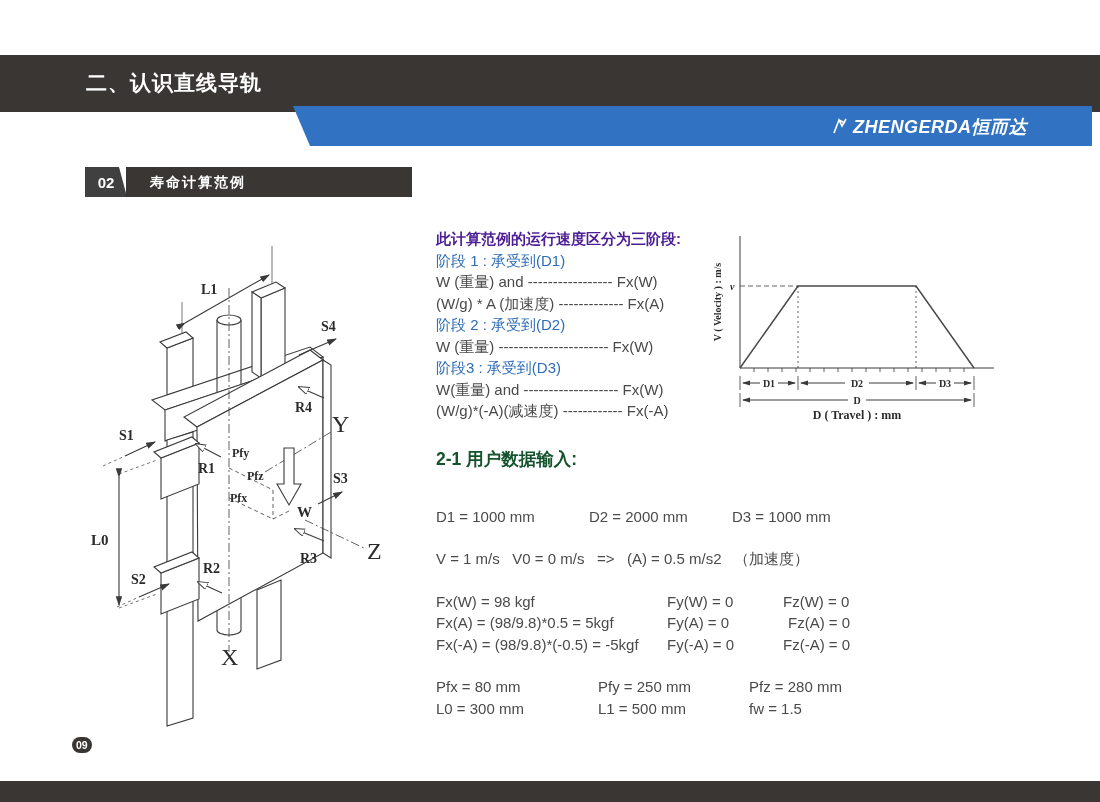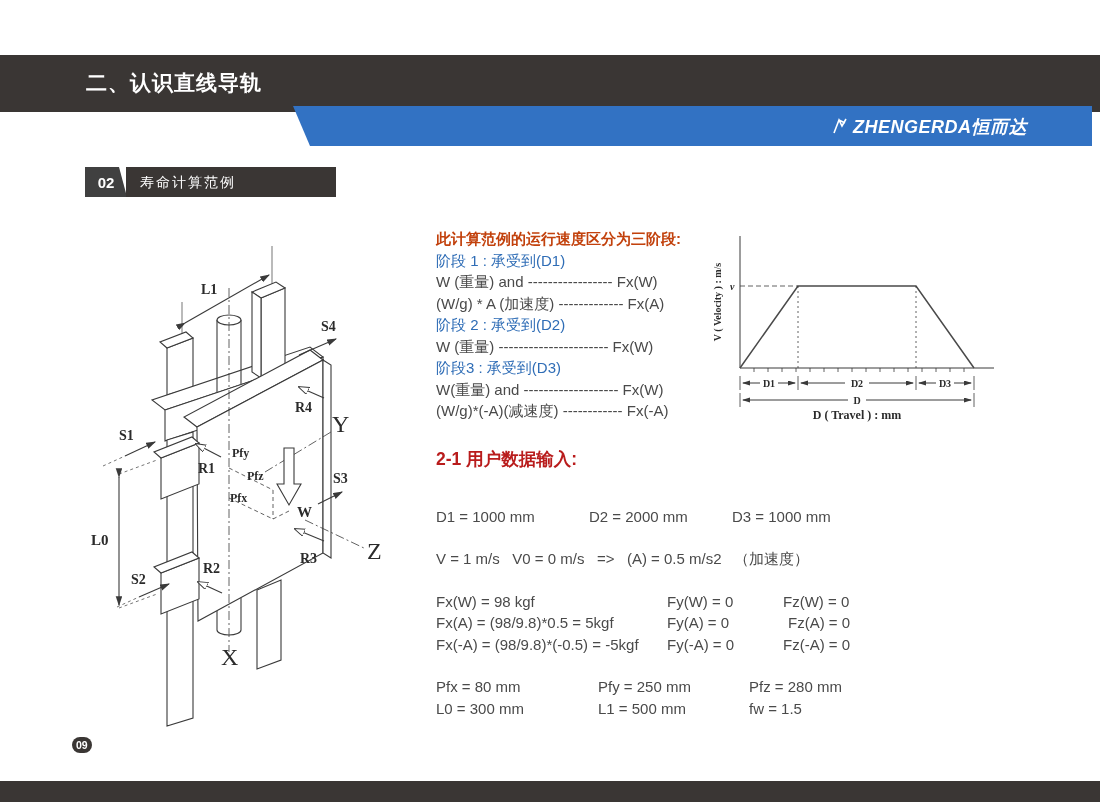--- a/index.html
+++ b/index.html
@@ -9,28 +9,28 @@
   .header-bar{position:absolute;left:0;top:55px;width:1100px;height:57px;background:#3a3634;}
   .header-title{position:absolute;left:86px;top:69px;color:#ffffff;font-size:21px;font-weight:bold;letter-spacing:1px;}
   .blue-band{position:absolute;left:293px;top:51px;width:799px;height:40px;background:#3272c3;
              clip-path:polygon(0 0,100% 0,100% 100%,17px 100%);}
   .brand{position:absolute;left:538px;top:9px;display:flex;align-items:center;gap:2px;color:#ffffff;}
   .brand-text{font-size:18px;font-weight:bold;letter-spacing:.5px;font-style:italic;}
   
   .badge-blue{position:absolute;left:85px;top:167px;width:42px;height:30px;background:#404040;
               clip-path:polygon(0 0,calc(100% - 8px) 0,100% 100%,0 100%);
               color:#fff;font-size:15px;font-weight:bold;display:flex;align-items:center;justify-content:center;}
-  .badge-bar{position:absolute;left:126px;top:167px;width:210px;height:30px;background:#3a3634;
-             color:#fff;font-size:14px;font-weight:normal;line-height:30px;padding-left:14px;box-sizing:border-box;letter-spacing:2px;}
+  .badge-bar{position:absolute;left:126px;top:167px;width:286px;height:30px;background:#3a3634;
+             color:#fff;font-size:14px;font-weight:bold;line-height:30px;padding-left:24px;box-sizing:border-box;letter-spacing:2px;}
   
   .stages{position:absolute;left:436px;top:228px;width:290px;font-size:15px;line-height:21.5px;color:#4a4a4a;}
-  .stages .intro{font-weight:bold;color:#c2410c;}
+  .stages .intro{font-weight:bold;color:#4c1d95;}
   .stages .stage{color:#2f6db6;}
   
-  .h21{position:absolute;left:436px;top:447px;font-size:17.5px;font-weight:bold;color:#b91c1c;}
+  .h21{position:absolute;left:436px;top:447px;font-size:17.5px;font-weight:bold;color:#14532d;}
   .frow{position:absolute;left:436px;width:440px;height:21px;font-size:15px;color:#4a4a4a;white-space:pre;}
   .frow span{position:absolute;top:0;}
   
   .page-num{position:absolute;left:72px;top:737px;background:#3a3634;color:#fff;
             font-size:10.5px;font-weight:bold;padding:2px 4px;line-height:12px;border-radius:8px;}
   .footer-bar{position:absolute;left:0;top:781px;width:1100px;height:21px;background:#3a3634;}
   svg text{fill:#2b2b2b;}
   .lblB{font-family:"Liberation Serif",serif;font-weight:bold;font-size:14px;}
   .lblS{font-family:"Liberation Serif",serif;font-weight:bold;font-size:12px;}
   .axis{font-family:"Liberation Serif",serif;font-size:24px;}

